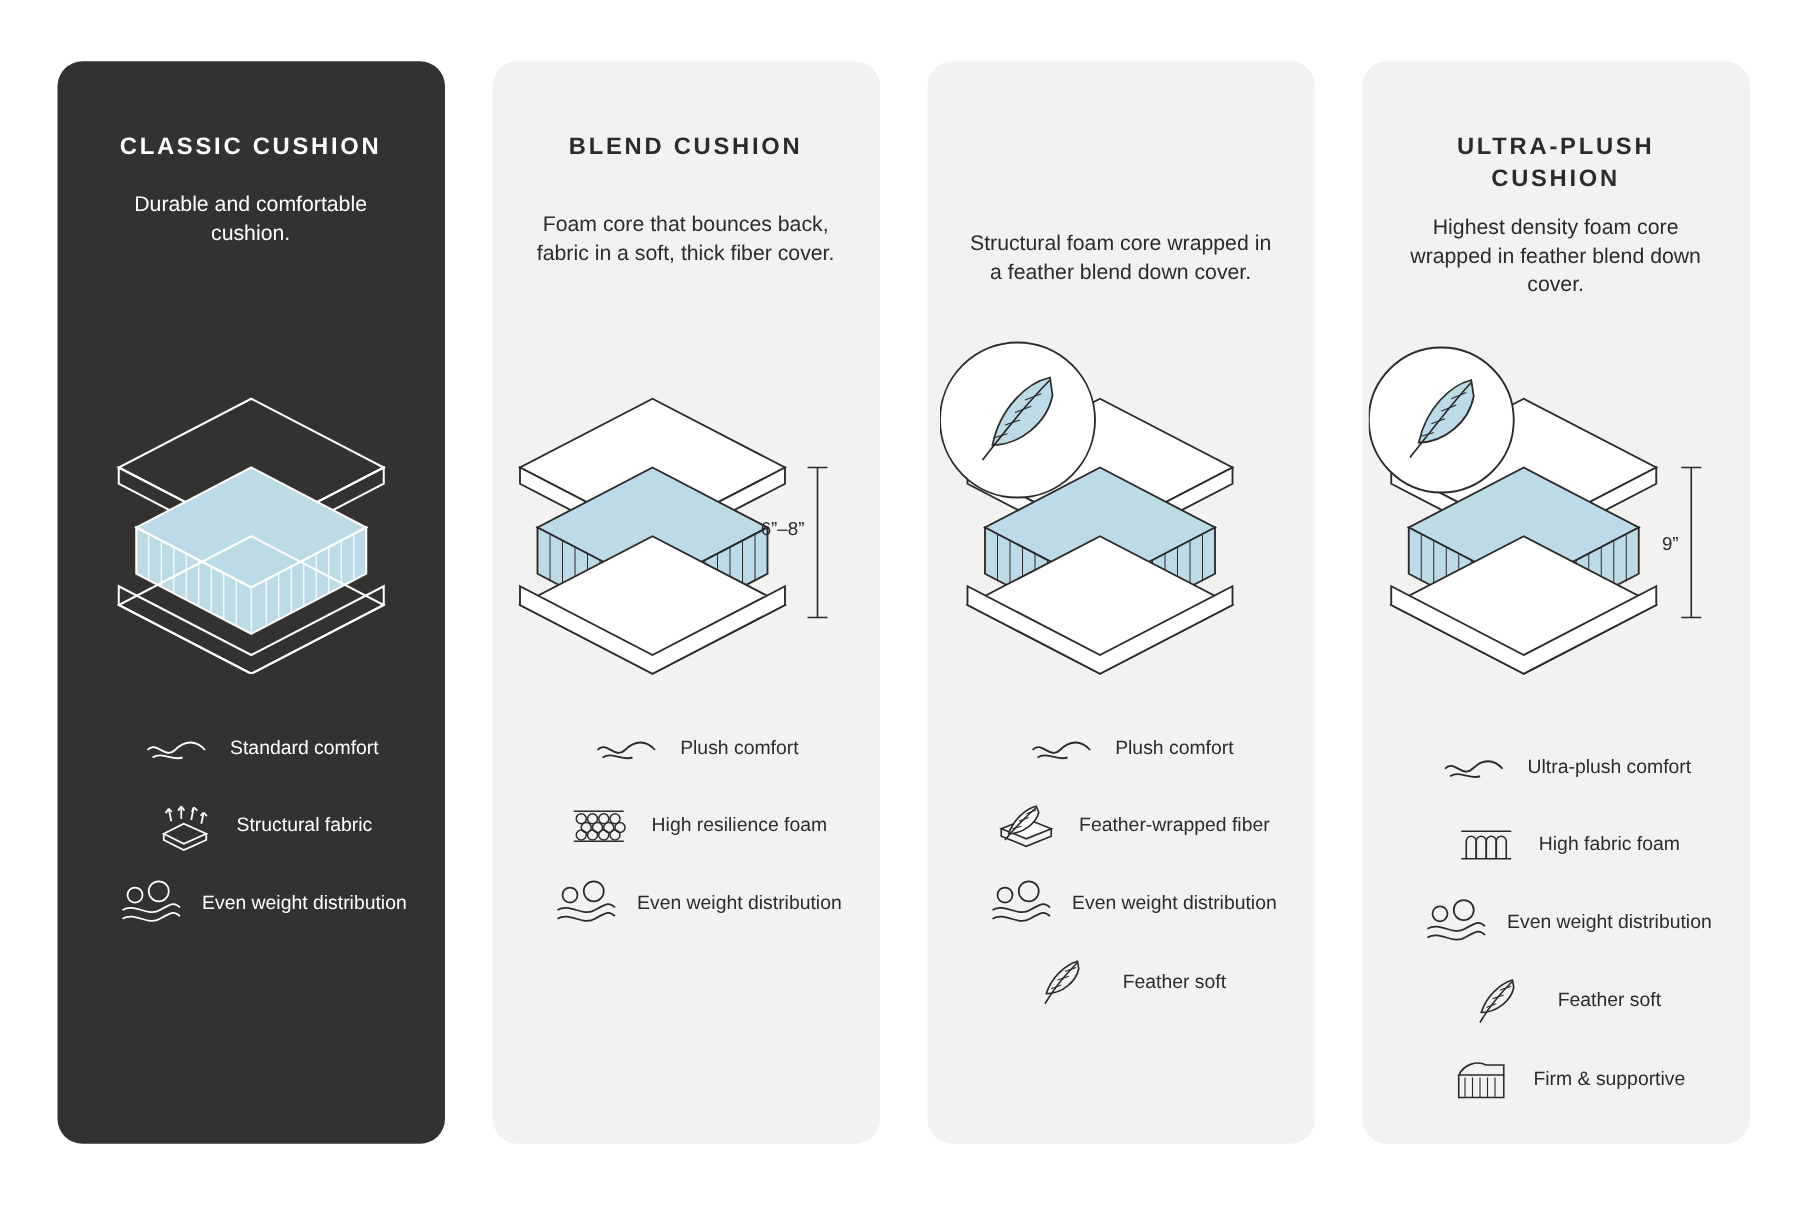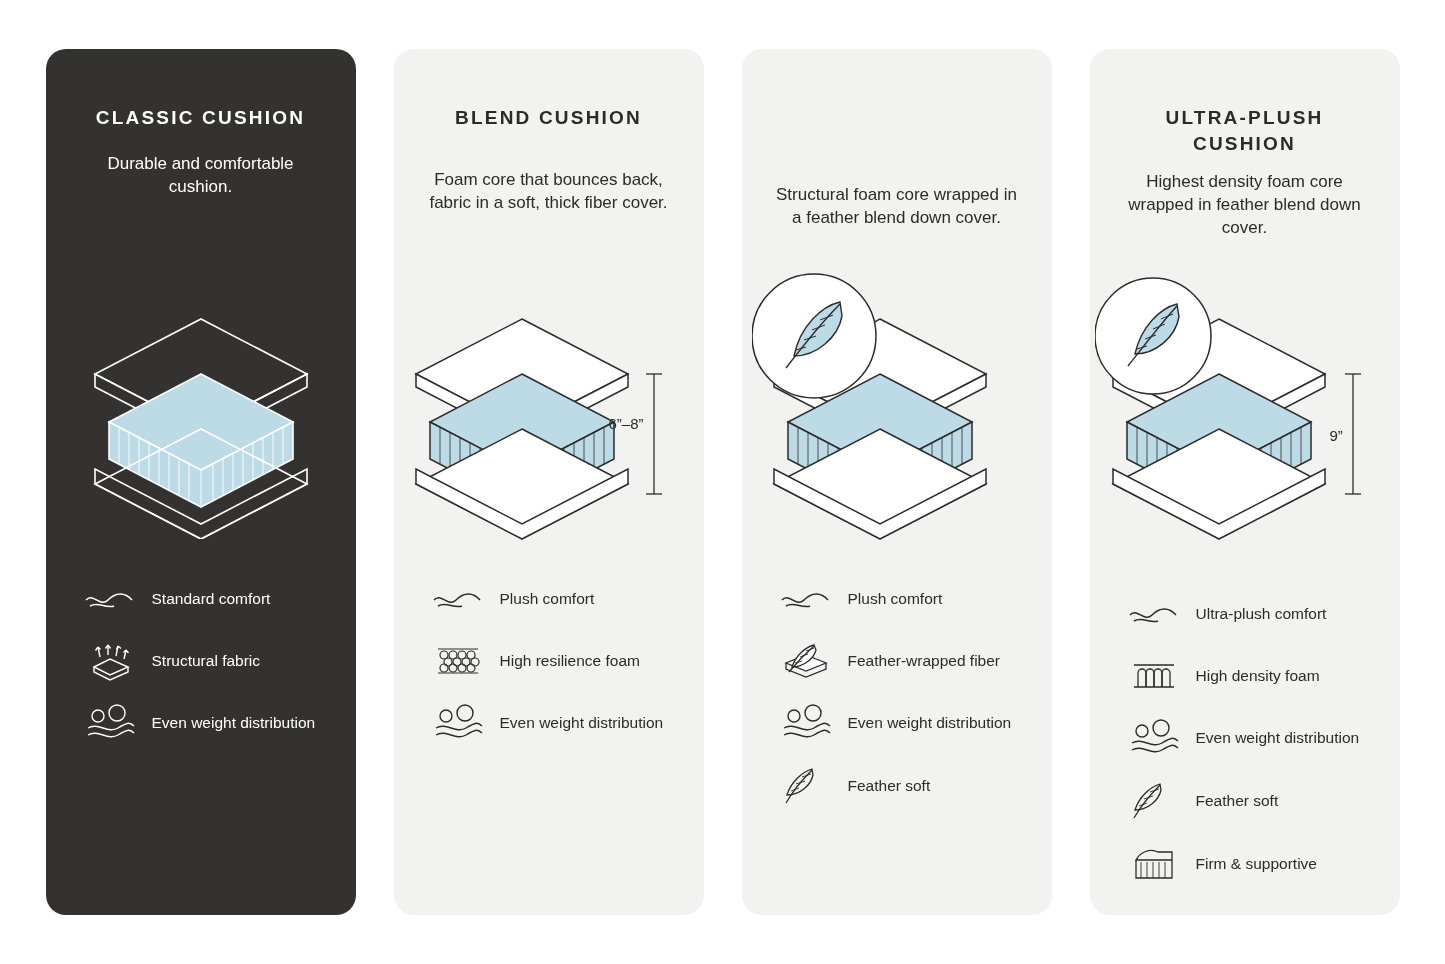--- a/index.html
+++ b/index.html
@@ -89,20 +89,21 @@
     position: absolute;
     left: 38px;
     right: 20px;
     top: 530px;
   }
   .feature {
     display: flex;
     align-items: center;
     margin-bottom: 22px;
     min-height: 40px;
+    justify-content: center;
   }
   .feature .ficon {
     width: 58px;
     flex: 0 0 58px;
     display: flex;
     align-items: center;
     justify-content: flex-start;
   }
   .feature .flabel {
     font-size: 15.5px;
@@ -451,21 +452,21 @@
           <span class="ficon">
             <svg width="52" height="34" viewBox="0 0 52 34" fill="none" stroke="#2b2b2b" stroke-width="1.3">
               <line x1="6" y1="6" x2="46" y2="6"></line>
               <line x1="6" y1="28" x2="46" y2="28"></line>
               <path d="M10 28 L10 14 A4 4 0 0 1 18 14 L18 28"></path>
               <path d="M18 28 L18 14 A4 4 0 0 1 26 14 L26 28"></path>
               <path d="M26 28 L26 14 A4 4 0 0 1 34 14 L34 28"></path>
               <path d="M34 28 L34 14 A4 4 0 0 1 42 14 L42 28"></path>
             </svg>
           </span>
-          <span class="flabel">High density foam</span>
+          <span class="flabel">High fabric foam</span>
         </div>
         <div class="feature">
           <span class="ficon">
             <svg width="52" height="38" viewBox="0 0 52 38" fill="none" stroke="#2b2b2b" stroke-width="1.4">
               <circle cx="14" cy="12" r="6"></circle>
               <circle cx="33" cy="9" r="8"></circle>
               <path d="M4 24 C14 18, 24 30, 34 24 S 46 18, 50 22"></path>
               <path d="M4 31 C14 25, 24 37, 34 31 S 46 25, 50 29"></path>
             </svg>
           </span>

